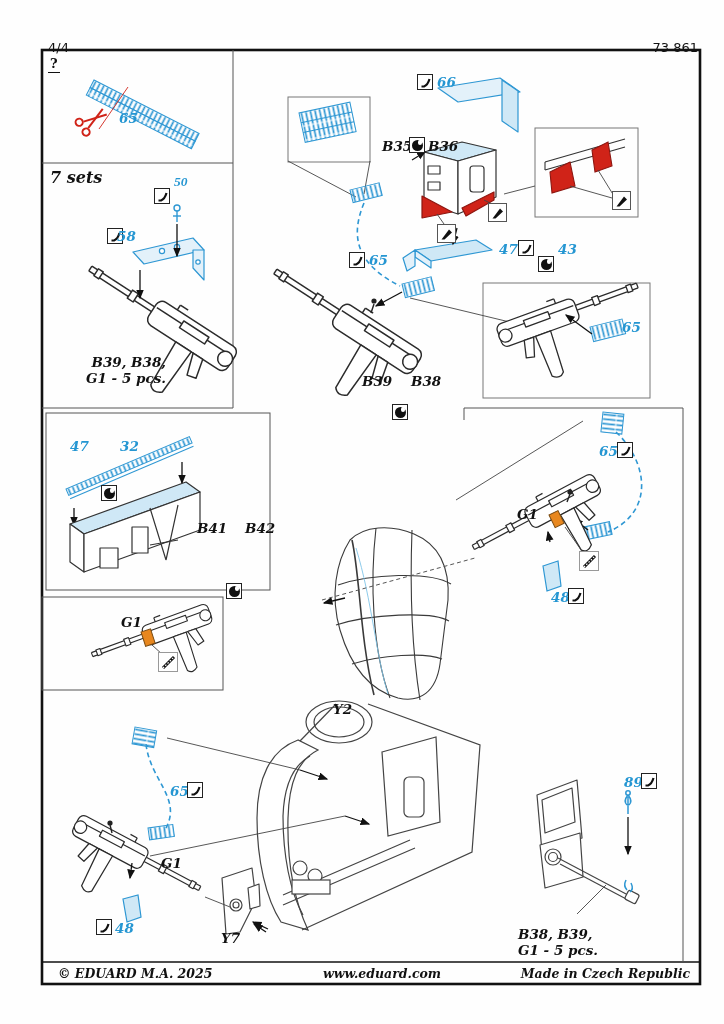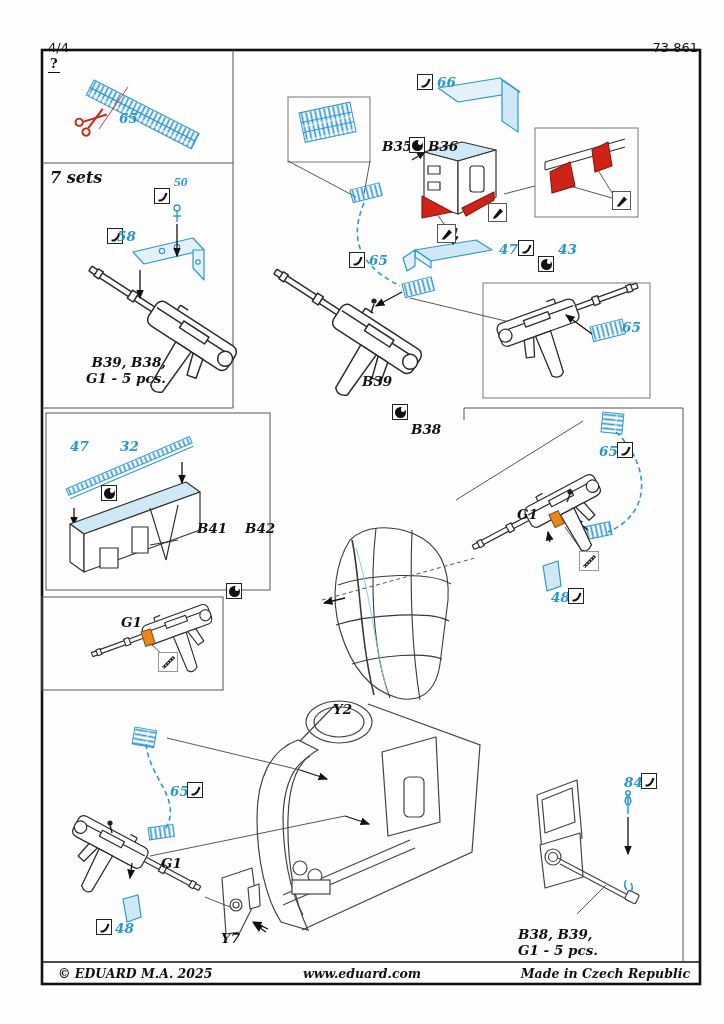--- a/index.html
+++ b/index.html
@@ -363,21 +363,21 @@
   <div class="abs sym bend" style="left:349px;top:252px;">
       <svg width="13" height="13">
         <path d="M2.5 10.5 L5 10.5 C7.5 9.5 9.5 6.5 10.5 3" stroke="#111" stroke-width="2.2" fill="none"></path>
       </svg>
     </div>
   <div class="abs lbl-blue" style="left:369px;top:252px;">65</div>
   <div class="abs lbl-part" style="left:362px;top:373px;">B39</div>
   <div class="abs sym yy" style="left:392px;top:372px;">
       <span class="ball"></span>
     </div>
-  <div class="abs lbl-part" style="left:411px;top:373px;margin-top:48px;">B38</div>
+  <div class="abs lbl-part" style="left:411px;top:373px;">B38</div>
 
   <div class="abs lbl-blue" style="left:622px;top:319px;">65</div>
 
   <div class="abs lbl-blue" style="left:70px;top:438px;">47</div>
   <div class="abs sym yy" style="left:101px;top:437px;">
       <span class="ball"></span>
     </div>
   <div class="abs lbl-blue" style="left:120px;top:438px;">32</div>
   <div class="abs lbl-part" style="left:197px;top:520px;">B41</div>
   <div class="abs sym yy" style="left:226px;top:519px;">
@@ -422,27 +422,27 @@
     </div>
   <div class="abs lbl-part" style="left:161px;top:855px;">G1</div>
   <div class="abs sym bend" style="left:96px;top:919px;">
       <svg width="13" height="13">
         <path d="M2.5 10.5 L5 10.5 C7.5 9.5 9.5 6.5 10.5 3" stroke="#111" stroke-width="2.2" fill="none"></path>
       </svg>
     </div>
   <div class="abs lbl-blue" style="left:115px;top:920px;">48</div>
   <div class="abs lbl-part" style="left:221px;top:930px;">Y7</div>
 
-  <div class="abs lbl-blue" style="left:624px;top:774px;">84</div>
+  <div class="abs lbl-blue" style="left:624px;top:774px;">89</div>
   <div class="abs sym bend" style="left:641px;top:773px;">
       <svg width="13" height="13">
         <path d="M2.5 10.5 L5 10.5 C7.5 9.5 9.5 6.5 10.5 3" stroke="#111" stroke-width="2.2" fill="none"></path>
       </svg>
     </div>
   <div class="abs caption" style="left:518px;top:890px;margin-top:36px;">
     <div>B38, B39,</div>
     <div>G1 - 5 pcs.</div>
   </div>
 
   <div class="abs footer-txt" style="left:58px;top:966px;">© EDUARD  M.A. 2025</div>
-  <div class="abs footer-txt" style="left:362px;top:966px;transform:translateX(-50%);">www.eduard.com</div>
+  <div class="abs footer-txt" style="left:382px;top:966px;transform:translateX(-50%);">www.eduard.com</div>
   <div class="abs footer-txt" style="right:34px;top:966px;">Made in Czech Republic</div>
 </div>
 
 </body></html>

